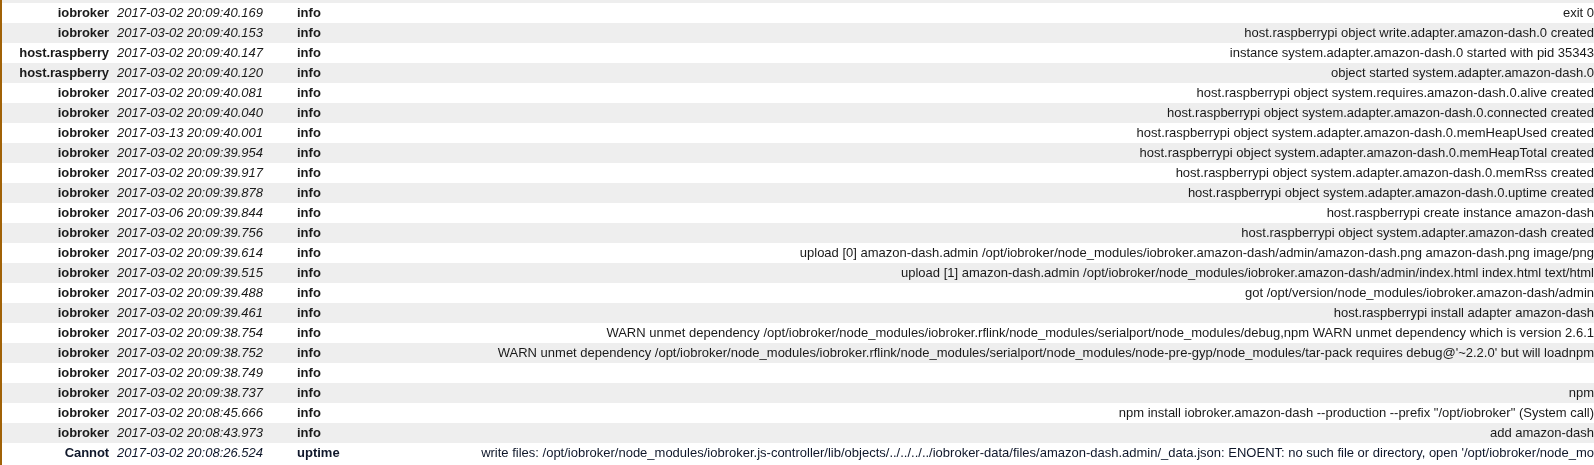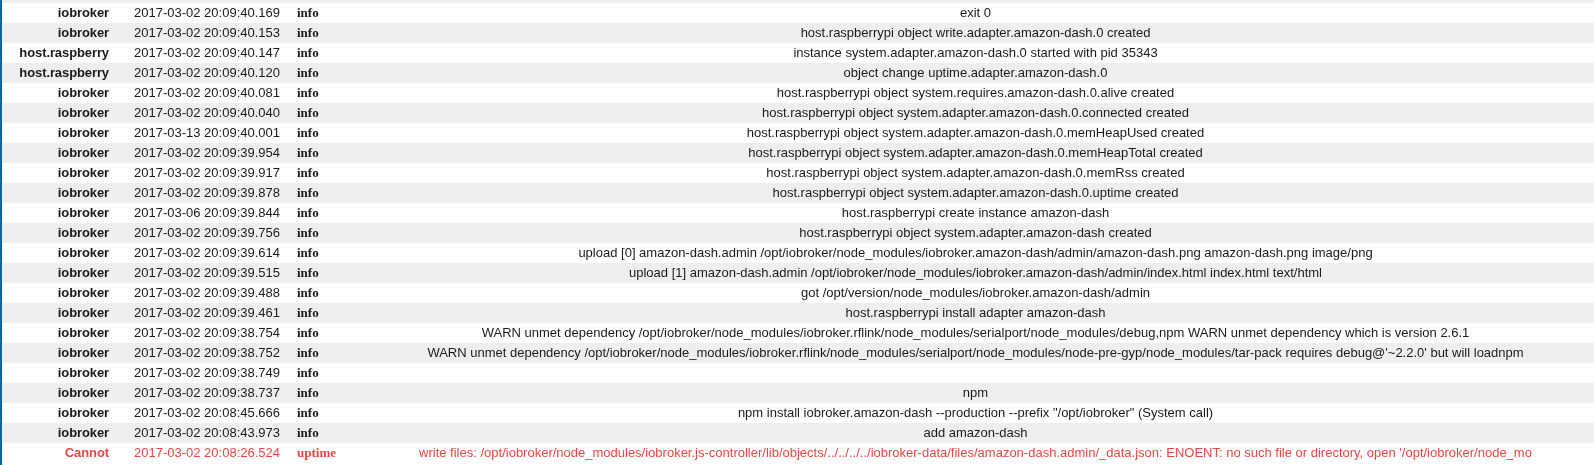--- a/index.html
+++ b/index.html
@@ -14,72 +14,72 @@
     color: #1a1a1a;
     -webkit-font-smoothing: antialiased;
   }
   .log-viewport {
     position: relative;
     width: 1594px;
     height: 465px;
     overflow: hidden;
     background: #ffffff;
     box-sizing: border-box;
-    border-left: 2px solid #0369a1;
+    border-left: 2px solid #a16207;
   }
   .log-top-strip {
     height: 3px;
     background: #eeeeee;
     width: 100%;
   }
   table.log-table {
     border-collapse: collapse;
     width: 1592px;
     table-layout: fixed;
     font-size: 13px;
   }
   table.log-table tr {
     height: 20px;
   }
   tr.row-even { background: #ffffff; }
   tr.row-odd  { background: #eeeeee; }
-  tr.row-error td { color: #ef4444; }
+  tr.row-error td { color: #0f172a; }
 
   td {
     padding: 0;
     vertical-align: middle;
     white-space: nowrap;
     overflow: hidden;
     line-height: 20px;
     height: 20px;
   }
   td.col-source {
     width: 113px;
     text-align: right;
     font-weight: bold;
     padding-right: 6px;
     box-sizing: border-box;
     letter-spacing: -0.1px;
   }
   td.col-time {
     width: 182px;
-    text-align: center;
+    text-align: left;
     padding-left: 2px;
     box-sizing: border-box;
+    font-style: italic;
   }
   td.col-severity {
     width: 60px;
     text-align: left;
     font-weight: bold;
     box-sizing: border-box;
-    font-family: Liberation Serif, serif;
   }
   td.col-message {
     width: 1237px;
-    text-align: center;
+    text-align: right;
     padding-left: 0px;
     box-sizing: border-box;
     margin-left: 24px;
   }
   .msg-inner {
     display: block;
     white-space: nowrap;
     overflow: hidden;
     text-overflow: clip;
   }
@@ -113,21 +113,21 @@
           <td class="col-severity">info</td>
           <td class="col-message">
             <span class="msg-inner">instance system.adapter.amazon-dash.0 started with pid 35343</span>
           </td>
         </tr>
         <tr class="row-odd">
           <td class="col-source">host.raspberry</td>
           <td class="col-time">2017-03-02 20:09:40.120</td>
           <td class="col-severity">info</td>
           <td class="col-message">
-            <span class="msg-inner">object change uptime.adapter.amazon-dash.0</span>
+            <span class="msg-inner">object started system.adapter.amazon-dash.0</span>
           </td>
         </tr>
         <tr class="row-even">
           <td class="col-source">iobroker</td>
           <td class="col-time">2017-03-02 20:09:40.081</td>
           <td class="col-severity">info</td>
           <td class="col-message">
             <span class="msg-inner">host.raspberrypi object system.requires.amazon-dash.0.alive created</span>
           </td>
         </tr>

